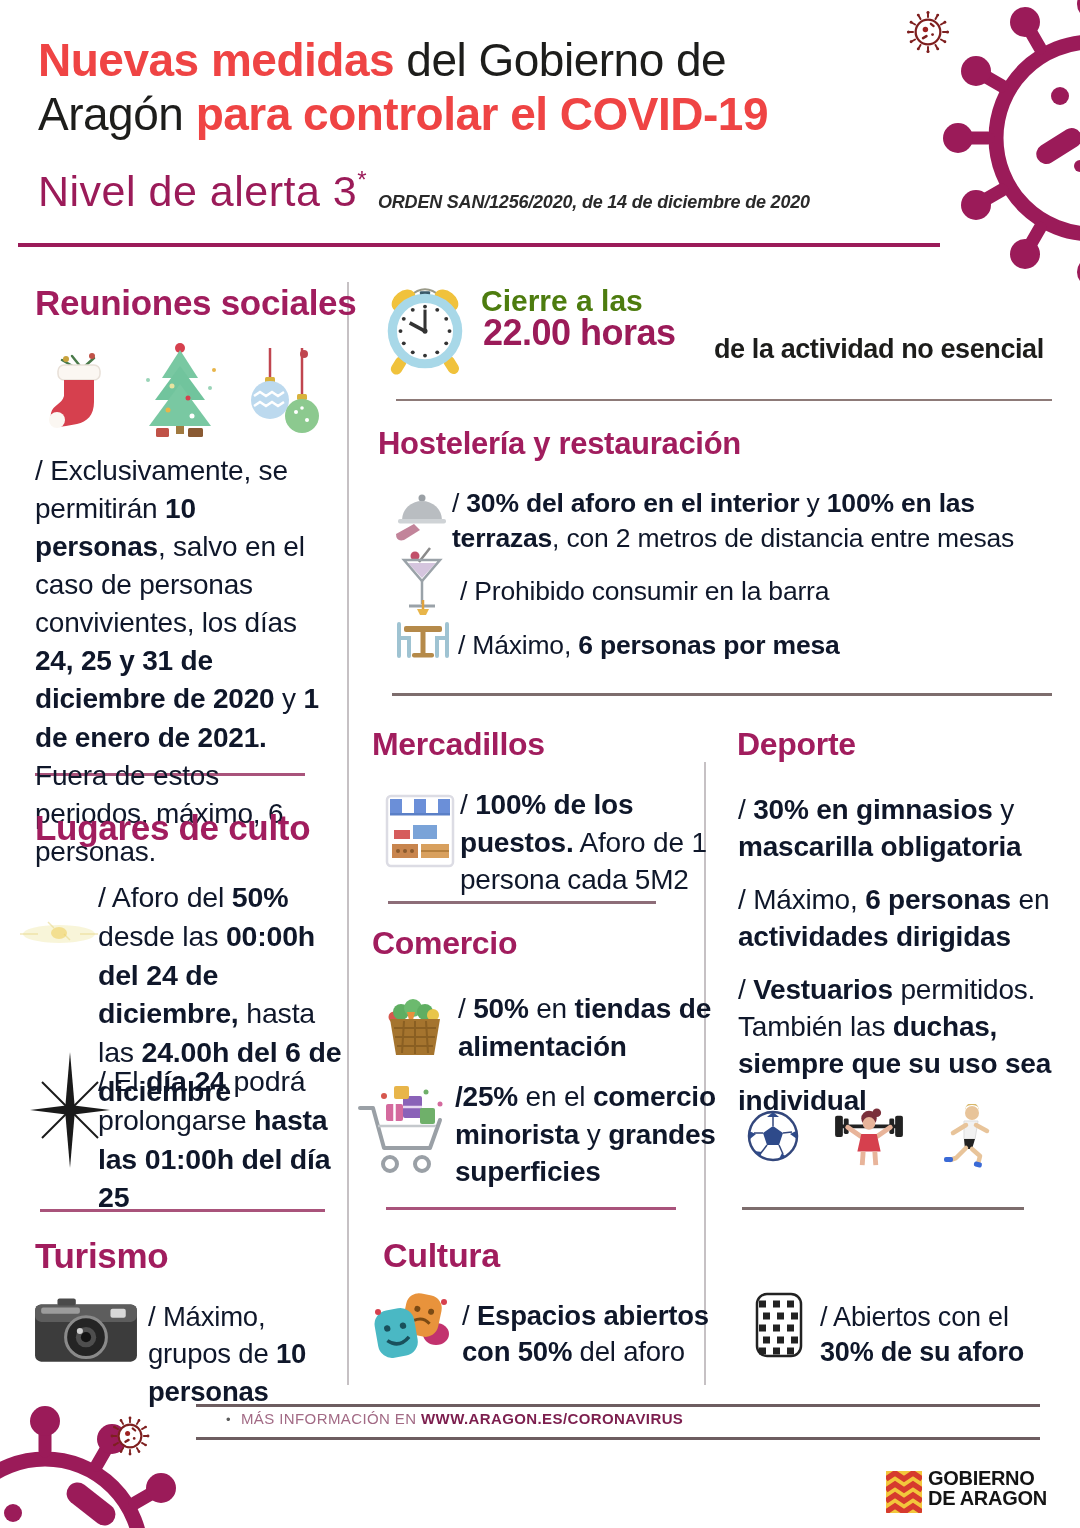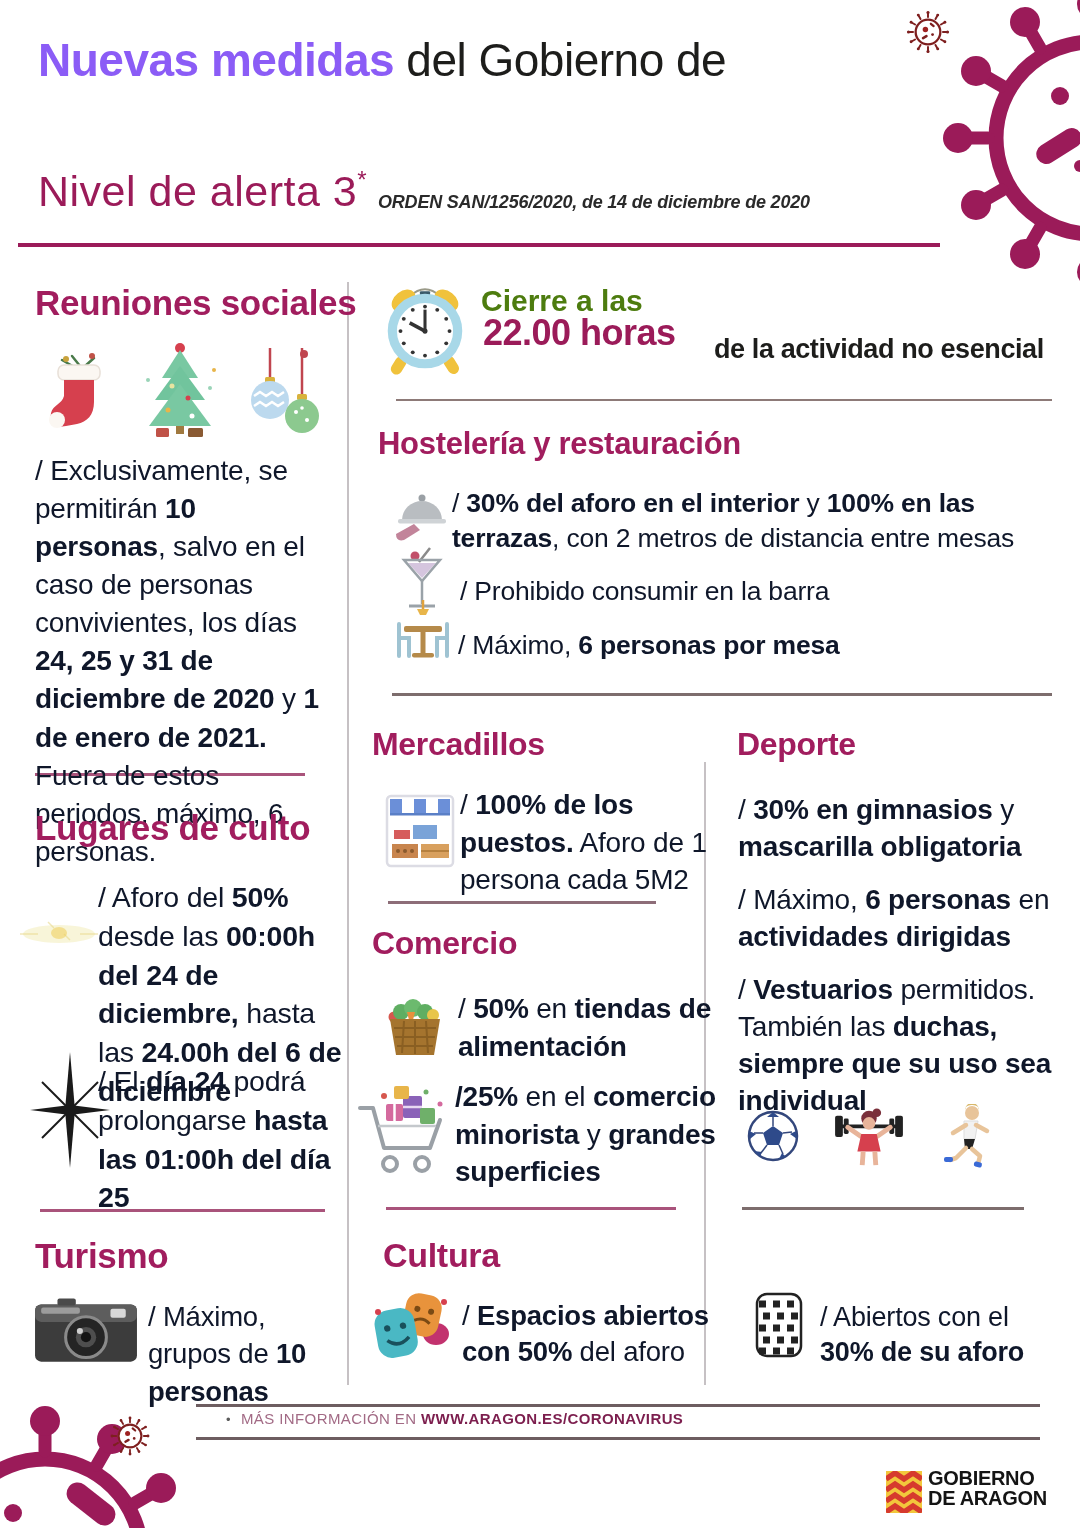--- a/index.html
+++ b/index.html
@@ -5,21 +5,21 @@
   html,body{margin:0;padding:0;background:#e9e9e9;}
   .page{
     position:relative;width:1080px;height:1528px;margin:0 auto;
     background:#ffffff;overflow:hidden;
     font-family:"Liberation Sans",sans-serif;color:#222;
   }
   .abs{position:absolute;}
   .b{font-weight:700;}
   
   .title{left:38px;top:34px;font-size:46px;line-height:1.17;font-weight:400;color:#1d1d1b;letter-spacing:-0.5px;}
-  .title .accent{color:#8b5cf6;font-weight:700;}
+  .title .accent{color:#ef4444;font-weight:700;}
   .alert{left:38px;top:166px;font-size:43px;color:#9b1b59;font-weight:400;letter-spacing:0.5px;}
   .alert sup{font-size:24px;vertical-align:18px;}
   .orden{left:378px;top:192px;font-size:18px;font-style:italic;font-weight:700;color:#2a2a2a;letter-spacing:-0.2px;}
   .rule{background:#9b1b59;}
   
   .h{font-weight:700;color:#a11d5e;letter-spacing:-0.3px;}
   .h35{font-size:35px;}
   .h32{font-size:32px;}
   .h31{font-size:31px;}
   
@@ -122,20 +122,21 @@
             <line x1="203" y1="203" x2="196" y2="196"></line>
           <line x1="214" y1="198" x2="214" y2="188"></line>
             <line x1="225" y1="203" x2="232" y2="196"></line>
         </g>
       </g>
     </defs>
   </svg>
 
   <div class="abs title">
     <div><span class="accent">Nuevas medidas</span><span> del Gobierno de</span></div>
+    <div><span>Aragón </span><span class="accent">para controlar el COVID-19</span></div>
   </div>
   <div class="abs alert"><span>Nivel de alerta 3</span><sup>*</sup></div>
   <div class="abs orden">ORDEN SAN/1256/2020, de 14 de diciembre de 2020</div>
   <div class="abs rule" style="left:18px;top:243px;width:922px;height:3.5px;"></div>
 
   <svg class="abs" style="left:902px;top:6px;" width="52" height="52" viewBox="0 0 80 80">
       <use href="#mini-virus"></use>
     </svg>
   <svg class="abs" style="left:942px;top:-12px;" width="300" height="300" viewBox="0 0 300 300">
       <use href="#big-virus"></use>

